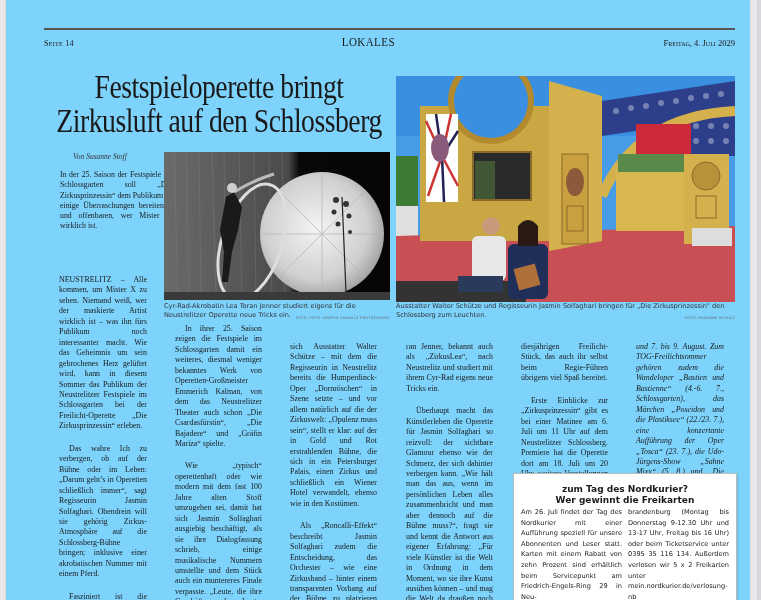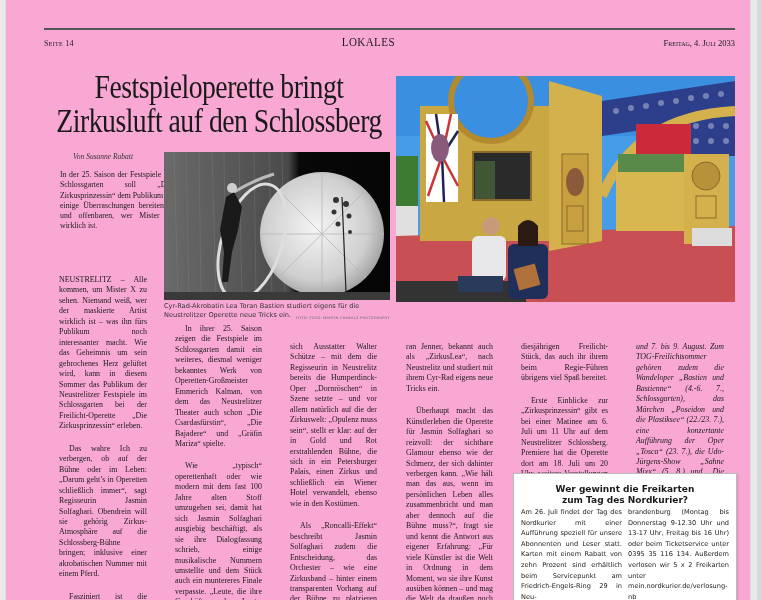--- a/index.html
+++ b/index.html
@@ -1,17 +1,17 @@
 <!DOCTYPE html>
 <html><head>
 <meta charset="utf-8">
 <style>
   html,body{margin:0;padding:0;}
   body{width:761px;height:600px;overflow:hidden;background:#e9e9ec;font-family:"DejaVu Serif",serif;color:#1a1a1a;}
-  .page{position:absolute;left:6px;top:0;width:744px;height:600px;background:#f9a8d4;box-shadow:0 0 2px rgba(0,0,0,.15);overflow:hidden;}
+  .page{position:absolute;left:6px;top:0;width:744px;height:600px;background:#7dd3fc;box-shadow:0 0 2px rgba(0,0,0,.15);overflow:hidden;}
   .rule{position:absolute;left:38px;right:15px;top:28px;height:2px;background:#555;}
   .masthead{position:absolute;left:38px;right:15px;top:34px;height:16px;display:flex;justify-content:space-between;align-items:baseline;font-family:"Liberation Serif",serif;}
   .mh-left{font-size:8px;font-variant:small-caps;letter-spacing:.3px;}
   .mh-center{font-size:13px;letter-spacing:.5px;transform:scaleX(.85);}
   .mh-right{font-size:8.5px;font-variant:small-caps;}
   .headline{position:absolute;left:40px;top:70px;width:345px;font-family:"Liberation Serif",serif;font-size:33px;line-height:34px;text-align:center;letter-spacing:-.6px;transform:scaleX(.84);transform-origin:left top;width:412px;}
   .byline{position:absolute;left:67px;top:152px;font-family:"Liberation Serif",serif;font-style:italic;font-size:7.5px;color:#333;}
   .lead{position:absolute;left:54px;top:170px;width:112px;font-family:"Liberation Serif",serif;font-weight:normal;font-size:7.8px;line-height:10.3px;text-align:justify;}
   .col{position:absolute;font-family:"Liberation Serif",serif;font-size:7.9px;line-height:10.45px;text-align:justify;hyphens:auto;}
   .col p{margin:12px;text-indent:10px;}
@@ -35,29 +35,29 @@
   .scrollbar{position:absolute;right:0;top:0;width:4px;height:600px;background:#d8d8dc;}
 </style>
 </head>
 <body>
 
 <div class="page">
   <div class="rule"></div>
   <div class="masthead">
     <span class="mh-left">Seite 14</span>
     <span class="mh-center">LOKALES</span>
-    <span class="mh-right">Freitag, 4. Juli 2033</span>
+    <span class="mh-right">Freitag, 4. Juli 2029</span>
   </div>
 
   <div class="headline">
     <div>Festspieloperette bringt</div>
     <div>Zirkusluft auf den Schlossberg</div>
   </div>
 
-  <div class="byline">Von Susanne Rabatt</div>
+  <div class="byline">Von Susanne Stoff</div>
   <div class="lead">In der 25. Saison der Festspiele im Schlossgarten soll „Die Zirkusprinzessin“ dem Publikum so einige Überraschungen bereiten – und offenbaren, wer Mister X wirklich ist.</div>
 
   <div class="photo1">
     <svg width="226" height="148" viewBox="0 0 226 148">
       <defs>
         <linearGradient id="bg1" x1="0" y1="0" x2="1" y2="0">
           <stop offset="0" stop-color="#6a6a6a"></stop>
           <stop offset="0.55" stop-color="#4a4a4a"></stop>
           <stop offset="0.6" stop-color="#080808"></stop>
           <stop offset="1" stop-color="#050505"></stop>
@@ -97,21 +97,21 @@
           <circle cx="186" cy="80" r="2"></circle>
         </g>
       <ellipse cx="88" cy="90" rx="30" ry="60" fill="none" stroke="#ddd" stroke-width="3" transform="rotate(18 88 90)"></ellipse>
       <path d="M62 45 L70 40 L78 55 L74 78 L68 100 L64 130 L58 130 L60 100 L56 78 Z" fill="#1a1a1a"></path>
       <path d="M70 40 Q90 28 110 22" stroke="#bbb" stroke-width="3" fill="none"></path>
       <circle cx="68" cy="36" r="5" fill="#cfcfcf"></circle>
       <rect x="0" y="140" width="226" height="8" fill="#3a3a3a"></rect>
     </svg>
   </div>
   <div class="caption cap1">
-    <span>Cyr-Rad-Akrobatin Lea Toran Bastien studiert eigens für die Neustrelitzer Operette neue Tricks ein.</span>
+    <span>Cyr-Rad-Akrobatin Lea Toran Jenner studiert eigens für die Neustrelitzer Operette neue Tricks ein.</span>
     <span class="credit">FOTO: FOTO: MARTIN CHABALZ PHOTOGRAPHY</span>
   </div>
 
   <div class="photo2">
     <svg width="339" height="226" viewBox="0 0 339 226">
       <rect width="339" height="226" fill="#3a8fe0"></rect>
       <rect x="0" y="60" width="339" height="100" fill="#5ab0f0" opacity="0.4"></rect>
       <rect x="0" y="80" width="22" height="80" fill="#3d7a32"></rect>
       <rect x="0" y="130" width="22" height="30" fill="#e0e0e0"></rect>
 
@@ -171,51 +171,55 @@
 
       <rect x="76" y="160" width="34" height="45" rx="6" fill="#e8e8ea"></rect>
       <circle cx="95" cy="150" r="9" fill="#c99a7a"></circle>
       <rect x="62" y="200" width="45" height="16" fill="#2a3a5a"></rect>
       <rect x="112" y="168" width="40" height="55" rx="6" fill="#1f2f5a"></rect>
       <circle cx="132" cy="155" r="9" fill="#c99a7a"></circle>
       <path d="M122 150 Q132 138 142 150 L142 170 L122 170 Z" fill="#2a1a14"></path>
       <rect x="120" y="190" width="22" height="22" fill="#b0703a" transform="rotate(-15 131 201)"></rect>
     </svg>
   </div>
+  <div class="caption cap2">
+    <span>Ausstatter Walter Schütze und Regisseurin Jasmin Solfaghari bringen für „Die Zirkusprinzessin“ den Schlossberg zum Leuchten.</span>
+    <span class="credit">FOTO: SUSANNE SCHULZ</span>
+  </div>
 
   <div class="col c1">
     <p class="first">NEUSTRELITZ – Alle kommen, um Mister X zu sehen. Niemand weiß, wer der maskierte Artist wirklich ist – was ihn fürs Publikum noch interessanter macht. Wie das Geheimnis um sein gebrochenes Herz gelüftet wird, kann in diesem Sommer das Publikum der Neustrelitzer Festspiele im Schlossgarten bei der Freilicht-Operette „Die Zirkusprinzessin“ erleben.</p>
     <p>Das wahre Ich zu verbergen, ob auf der Bühne oder im Leben: „Darum geht’s in Operetten schließlich immer“, sagt Regisseurin Jasmin Solfaghari. Obendrein will sie gehörig Zirkus-Atmosphäre auf die Schlossberg-Bühne bringen; inklusive einer akrobatischen Nummer mit einem Pferd.</p>
     <p>Fasziniert ist die Regisseurin dabei von der Geschichte eines Mannes, der mit gebrochenem Herzen seine wohlhabende Herkunft hinter sich lässt, um Künstler zu werden – immer in der heimlichen Hoffnung, die Angebetete wiederzusehen. Allerdings gerät er dabei auch in eine Intrige, die ihn zu unliebsamen Lügen zwingt.</p>
   </div>
   <div class="col c2">
     <p>In ihrer 25. Saison zeigen die Festspiele im Schlossgarten damit ein weiteres, diesmal weniger bekanntes Werk von Operetten-Großmeister Emmerich Kalman, von dem das Neustrelitzer Theater auch schon „Die Csardasfürstin“, „Die Bajadere“ und „Gräfin Mariza“ spielte.</p>
     <p>Wie „typisch“ operettenhaft oder wie modern mit dem fast 100 Jahre alten Stoff umzugehen sei, damit hat sich Jasmin Solfaghari ausgiebig beschäftigt, als sie ihre Dialogfassung schrieb, einige musikalische Nummern umstellte und dem Stück auch ein muntereres Finale verpasste. „Leute, die ihre Geschäfte machen, Leute, die Macht missbrauchen, und auch Leute, die daraus ausbrechen, gibt es zu allen Zeiten“, sagt sie. Auf die Atmosphäre der 60er-Jahre bezieht</p>
   </div>
   <div class="col c3">
     <p class="first">sich Ausstatter Walter Schütze – mit dem die Regisseurin in Neustrelitz bereits die Humperdinck-Oper „Dornröschen“ in Szene setzte – und vor allem natürlich auf die der Zirkuswelt: „Opulenz muss sein“, stellt er klar: auf der in Gold und Rot erstrahlenden Bühne, die sich in ein Petersburger Palais, einen Zirkus und schließlich ein Wiener Hotel verwandelt, ebenso wie in den Kostümen.</p>
     <p>Als „Roncalli-Effekt“ beschreibt Jasmin Solfaghari zudem die Entscheidung, das Orchester – wie eine Zirkusband – hinter einem transparenten Vorhang auf der Bühne zu platzieren statt wie gewohnt im Zelt daneben. Noch mehr Zirkus-Atmosphäre bringt eine international gefragte Artistin in die Inszenierung: Von Gastspielen in Paris und Montreal kommt Lea To-</p>
   </div>
   <div class="col c4">
     <p class="first">ran Jenner, bekannt auch als „ZirkusLea“, nach Neustrelitz und studiert mit ihrem Cyr-Rad eigens neue Tricks ein.</p>
     <p>Überhaupt macht das Künstlerleben die Operette für Jasmin Solfaghari so reizvoll: der sichtbare Glamour ebenso wie der Schmerz, der sich dahinter verbergen kann. „Wie hält man das aus, wenn im persönlichen Leben alles zusammenbricht und man aber dennoch auf die Bühne muss?“, fragt sie und kennt die Antwort aus eigener Erfahrung: „Für viele Künstler ist die Welt in Ordnung in dem Moment, wo sie ihre Kunst ausüben können – und mag die Welt da draußen noch so kaputt sein.“</p>
     <p>Um Vertrauen und Ehrlichkeit, ebenso Unehrlichkeit und auch politische Machenschaften geht es für sie in dem</p>
   </div>
   <div class="col c5">
-    <p class="first">diesjährigen Freilicht-Stück, das auch ihr ihrem beim Regie-Führen übrigens viel Spaß bereitet.</p>
+    <p class="first">diesjährigen Freilicht-Stück, das auch ihr selbst beim Regie-Führen übrigens viel Spaß bereitet.</p>
     <p>Erste Einblicke zur „Zirkusprinzessin“ gibt es bei einer Matinee am 6. Juli um 11 Uhr auf dem Neustrelitzer Schlossberg. Premiere hat die Operette dort am 18. Juli um 20 Uhr, weitere Vorstellungen gibt es am 19., 24., 25., 27. und 31. Juli sowie vom 1. bis 3.</p>
   </div>
   <div class="col c6">
     <p class="first">und 7. bis 9. August. Zum TOG-Freilichtsommer gehören zudem die Wandeloper „Bastien und Bastienne“ (4.-6. 7., Schlossgarten), das Märchen „Poseidon und die Plastiksee“ (22./23. 7.), eine konzertante Aufführung der Oper „Tosca“ (23. 7.), die Udo-Jürgens-Show „Sahne Mixx“ (5. 8.) und „Die Orchestermäuse“ (6. 8., Tiergarten): Kartentelefon 03981 206400.</p>
   </div>
 
   <div class="infobox">
     <div class="ib-title">
+      <div>zum Tag des Nordkurier?</div>
       <div>Wer gewinnt die Freikarten</div>
-      <div>zum Tag des Nordkurier?</div>
     </div>
     <div class="ib-cols">
       <div class="ib-col">Am 26. Juli findet der Tag des Nordkurier mit einer Aufführung speziell für unsere Abonnenten und Leser statt. Karten mit einem Rabatt von zehn Prozent sind erhältlich beim Servicepunkt am Friedrich-Engels-Ring 29 in Neu-</div>
       <div class="ib-col">brandenburg (Montag bis Donnerstag 9-12.30 Uhr und 13-17 Uhr, Freitag bis 16 Uhr) oder beim Ticketservice unter 0395 35 116 134. Außerdem verlosen wir 5 x 2 Freikarten unter mein.nordkurier.de/verlosung-nb</div>
     </div>
   </div>
 </div>
 <div class="scrollbar"></div>
 
 </body></html>

